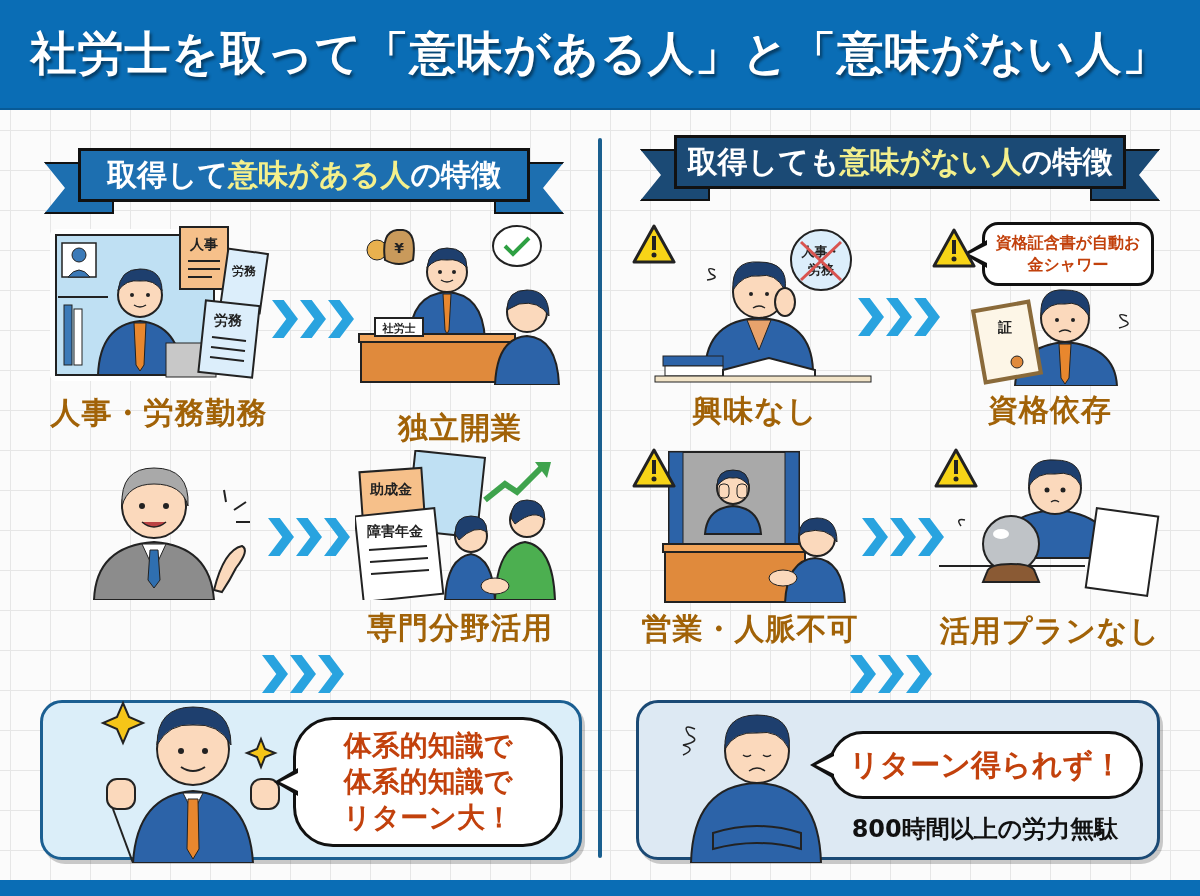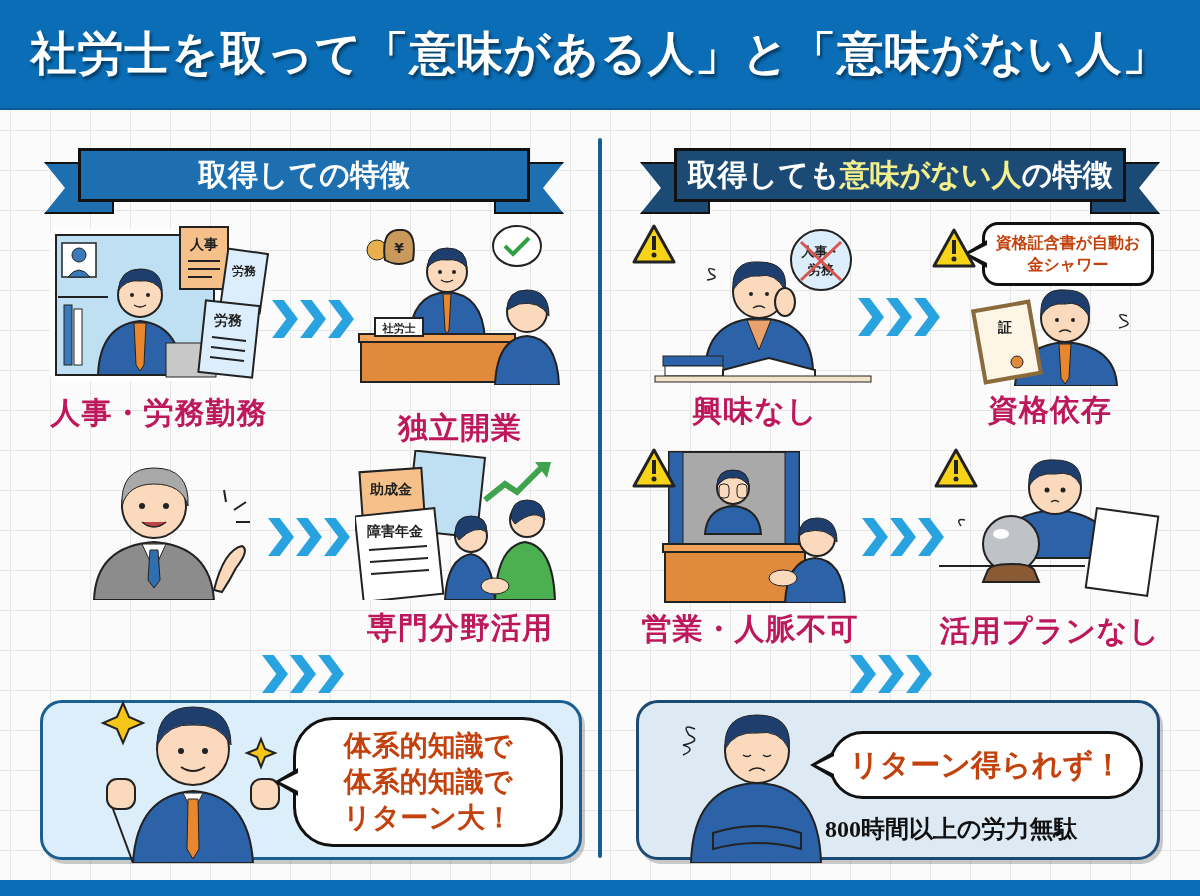--- a/index.html
+++ b/index.html
@@ -52,21 +52,21 @@
 
   
   .item { position: absolute; text-align: center; }
   .item .illus {
     position: relative; margin: 0 auto;
     background: #fff; border-radius: 16px;
     box-shadow: 0 2px 6px rgba(0,0,0,0.25);
     overflow: hidden;
   }
   .item .label {
-    font-size: 30px; font-weight: bold; color: #be185d; margin-top: 8px;
+    font-size: 30px; font-weight: bold; color: #a16207; margin-top: 8px;
     letter-spacing: 1px;
   }
   .warn {
     position: absolute; width: 44px; height: 40px; z-index: 3;
   }
 
   .arrows { position: absolute; display: flex; gap: 2px; }
   .chev {
     width: 26px; height: 38px; background: #29a3df;
     clip-path: polygon(0 0, 45% 0, 100% 50%, 45% 100%, 0 100%, 55% 50%);
@@ -107,25 +107,26 @@
   <h1>社労士を取って「意味がある人」と「意味がない人」</h1>
 </div>
 
 <div class="divider"></div>
 
 <div class="ribbon" style="left:44px; top:140px; width:520px;">
   <div class="tail left"></div>
   <div class="tail right"></div>
   <div class="band">
     <span>取得して</span>
+      <span class="hl">意味がある人</span>
       <span>の特徴</span>
   </div>
 </div>
 
-<div class="ribbon dark" style="left:640px; top:140px; width:520px;text-align:center;">
+<div class="ribbon dark" style="left:640px; top:127px; width:520px;text-align:center;">
   <div class="tail left"></div>
   <div class="tail right"></div>
   <div class="band">
     <span>取得しても</span>
       <span class="hl">意味がない人</span>
       <span>の特徴</span>
   </div>
 </div>
 
 <div class="item" style="left:44px; top:225px; width:230px;">
@@ -411,16 +412,16 @@
     <circle cx="84" cy="52" r="32" fill="#fbd9bc" stroke="#222" stroke-width="2"></circle>
     <path d="M52 50 Q50 16 84 16 Q120 16 116 50 Q106 30 84 34 Q62 32 52 50Z" fill="#1e3f6e" stroke="#222"></path>
     <path d="M70 56 Q74 59 78 56" stroke="#222" fill="none" stroke-width="1.5"></path>
     <path d="M90 56 Q94 59 98 56" stroke="#222" fill="none" stroke-width="1.5"></path>
     <path d="M76 72 Q84 66 92 72" stroke="#222" fill="none" stroke-width="1.5"></path>
     <path d="M40 134 Q84 120 128 134 L128 150 Q84 138 40 150Z" fill="#2c63a8" stroke="#222" stroke-width="2"></path>
   </svg>
   <div class="speech" style="left:190px; top:28px; width:314px; height:68px; font-size:30px;">
     <span>リターン得られず！</span>
   </div>
-  <div class="sub-text" style="left:186px; top:110px; width:320px; font-family:Liberation Serif, serif;">800時間以上の労力無駄</div>
+  <div class="sub-text" style="left:186px; top:110px; width:320px; text-align:center;">800時間以上の労力無駄</div>
 </div>
 
 <div class="footer"></div>
 
 </body></html>

